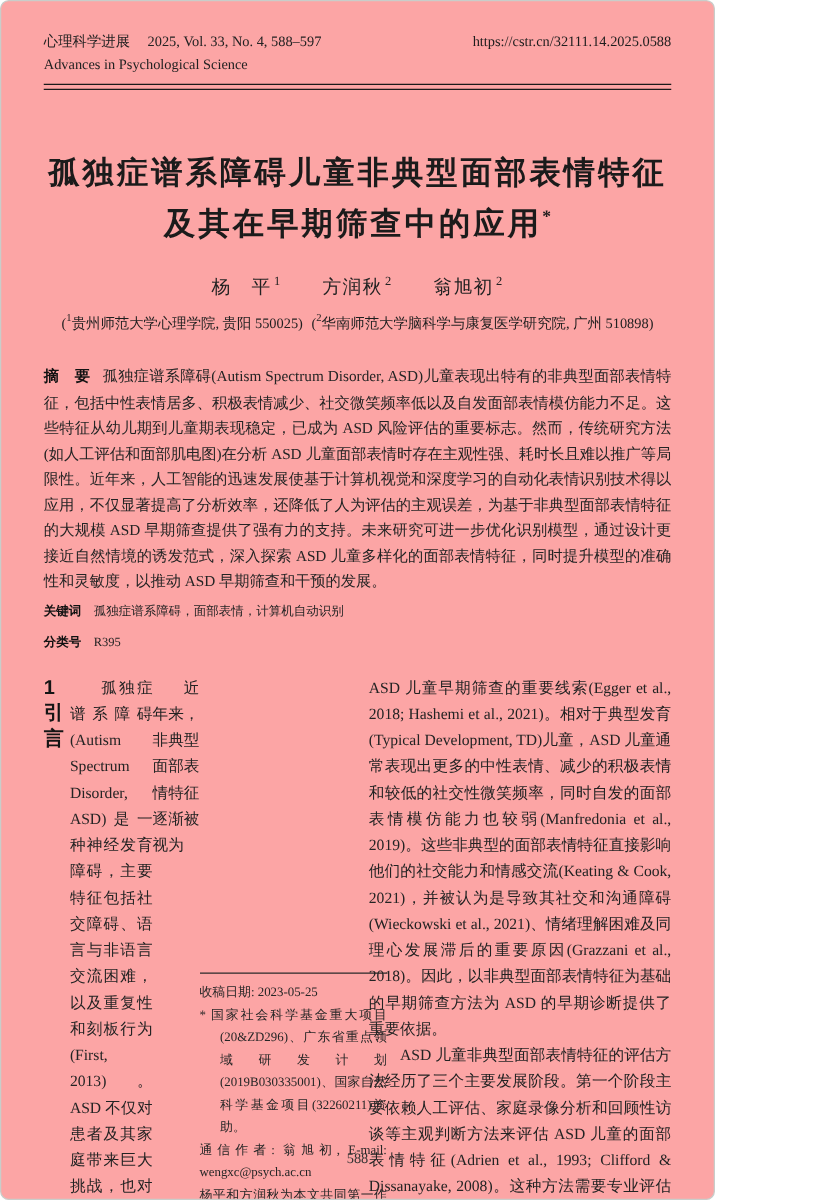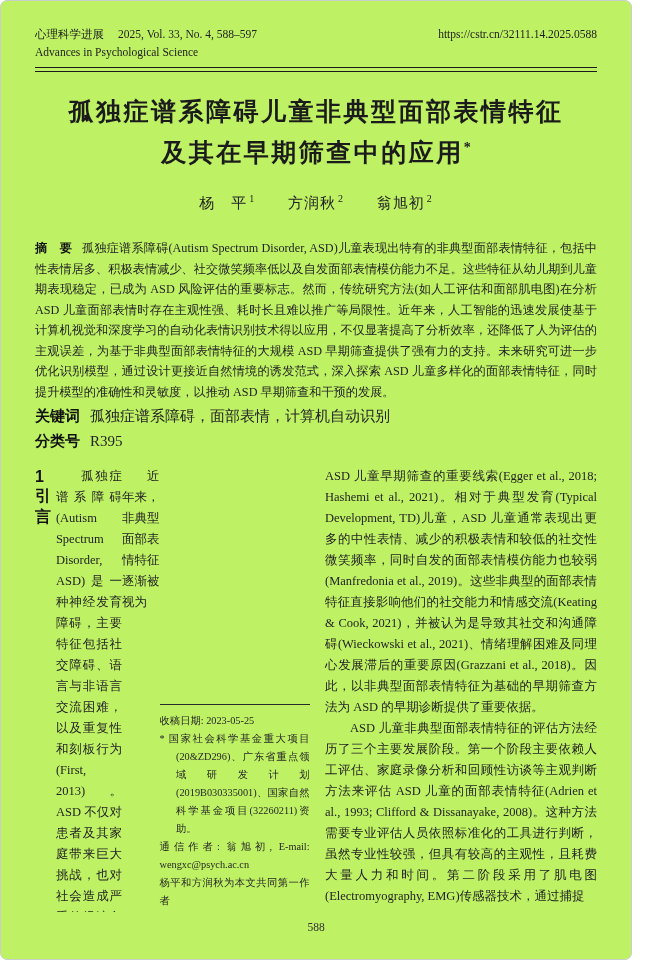--- a/index.html
+++ b/index.html
@@ -3,43 +3,43 @@
 <meta charset="utf-8">
 <style>
   * { margin: 0; padding: 0; box-sizing: border-box; }
   html, body { width: 660px; height: 960px; }
   body {
     font-family: "Liberation Serif", "DejaVu Serif", serif;
     color: #222;
     background: #fff;
   }
   .page {
-    width: 632px; height: 960px;
-    background: #bef264;
+    width: 572px; height: 960px;
+    background: #fca5a5;
     border: 1px solid #c9cdca;
     border-radius: 7px;
     padding: 24px 34px 10px 34px;
     overflow: hidden;
     position: relative;
   }
   
   .hdr { display: flex; justify-content: space-between; align-items: flex-start; }
   .hdr-left { font-size: 11.5px; line-height: 1.6; }
   .hdr-left .issue { margin-left: 14px; }
   .hdr-right { font-size: 11.5px; line-height: 1.6; text-align: right; }
   .hdr-right div { color: #1d1d1d; }
   .double-rule {
     margin-top: 5px;
     height: 5px;
     border-top: 1.6px solid #1a1a1a;
     border-bottom: 1.6px solid #1a1a1a;
   }
   
   .title {
-    margin-top: 19px;
+    margin-top: 46px;
     text-align: center;
     font-size: 25px;
     font-weight: 700;
     letter-spacing: 2.5px;
     line-height: 1.65;
     color: #1b1b1b;
   }
   .title sup { font-size: 14px; letter-spacing: 0; }
   .authors {
     margin-top: 20px;
@@ -65,21 +65,21 @@
     text-align: justify;
     color: #242424;
     margin-top: 25px;
   }
   .blabel {
     font-family: "Liberation Sans", "DejaVu Sans", sans-serif;
     font-weight: 700;
     margin-right: 10px;
     color: #111;
   }
-  .kw { font-size: 15px; line-height: 22px; margin-top: 3px; color: #242424; }
+  .kw { font-size: 10px; line-height: 22px; margin-top: 3px; color: #242424; }
   
   .columns {
     display: flex;
     gap: 18px;
     margin-top: 14px;
     height: 446px;
     overflow: hidden;
   }
   .col { flex: 1 1 0; min-width: 0; }
   .col-left { display: flex; }
@@ -143,20 +143,24 @@
     <span>孤独症谱系障碍儿童非典型面部表情特征</span><br>
     <span><span>及其在早期筛查中的应用</span><sup>*</sup></span>
   </h1>
 
   <div class="authors">
     <span class="author"><span>杨　平</span><sup>1</sup></span>
     <span class="author"><span>方润秋</span><sup>2</sup></span>
     <span class="author"><span>翁旭初</span><sup>2</sup></span>
   </div>
 
+  <div class="affils">
+    <span class="affil"><span>(</span><sup>1</sup><span>贵州师范大学心理学院, 贵阳 550025)</span></span>
+    <span class="affil"><span>(</span><sup>2</sup><span>华南师范大学脑科学与康复医学研究院, 广州 510898)</span></span>
+  </div>
 
   <section class="abstract">
     <p class="abstract-p">
       <span class="blabel">摘　要</span><span>孤独症谱系障碍(Autism Spectrum Disorder, ASD)儿童表现出特有的非典型面部表情特征，包括中性表情居多、积极表情减少、社交微笑频率低以及自发面部表情模仿能力不足。这些特征从幼儿期到儿童期表现稳定，已成为 ASD 风险评估的重要标志。然而，传统研究方法(如人工评估和面部肌电图)在分析 ASD 儿童面部表情时存在主观性强、耗时长且难以推广等局限性。近年来，人工智能的迅速发展使基于计算机视觉和深度学习的自动化表情识别技术得以应用，不仅显著提高了分析效率，还降低了人为评估的主观误差，为基于非典型面部表情特征的大规模 ASD 早期筛查提供了强有力的支持。未来研究可进一步优化识别模型，通过设计更接近自然情境的诱发范式，深入探索 ASD 儿童多样化的面部表情特征，同时提升模型的准确性和灵敏度，以推动 ASD 早期筛查和干预的发展。</span>
     </p>
     <p class="kw">
       <span class="blabel">关键词</span><span>孤独症谱系障碍，面部表情，计算机自动识别</span>
     </p>
     <p class="kw">
       <span class="blabel">分类号</span><span>R395</span>

